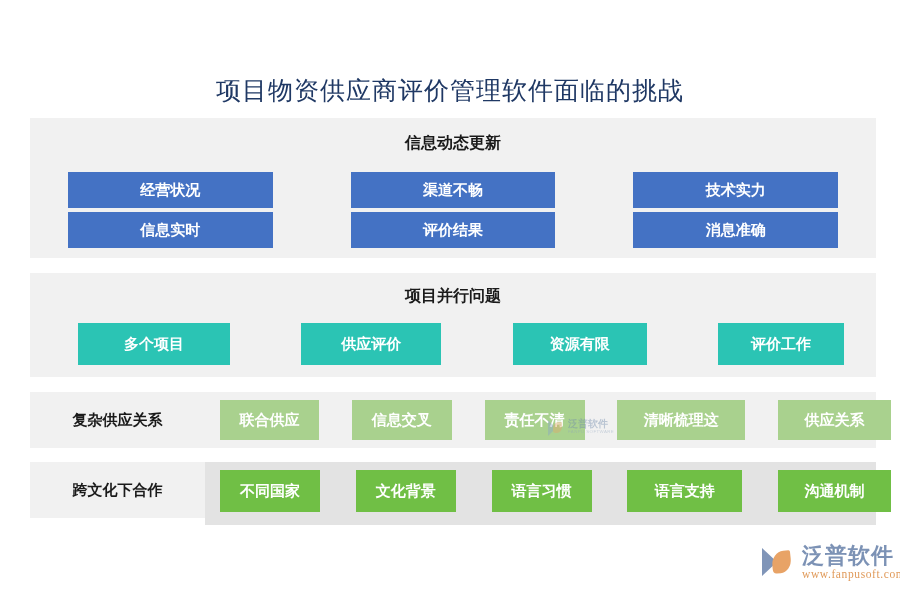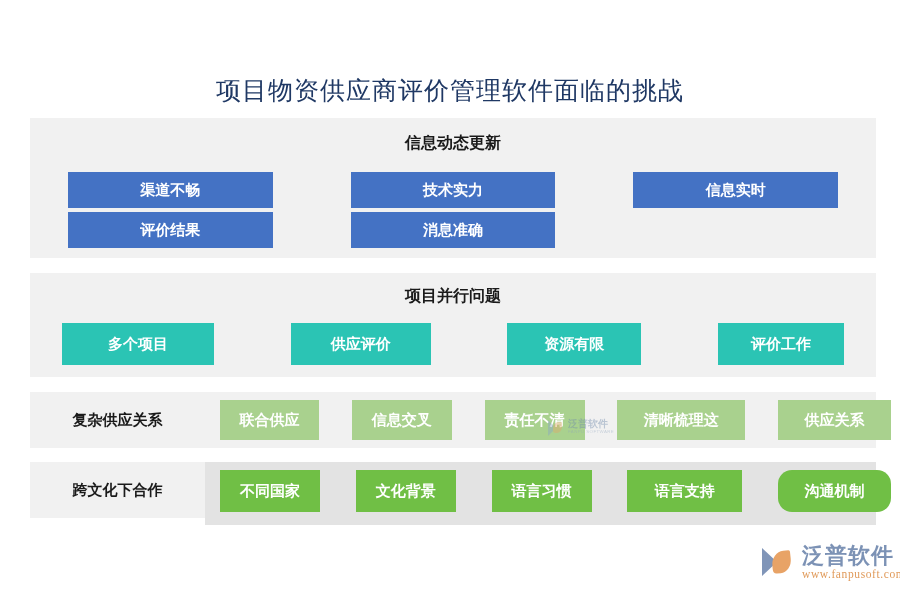--- a/index.html
+++ b/index.html
@@ -114,21 +114,21 @@
   .box {
     display: flex;
     align-items: center;
     justify-content: center;
     color: #ffffff;
     font-weight: bold;
     white-space: nowrap;
     box-sizing: border-box;
   }
   .box-blue  { background: #4472C4; font-size: 15px; height: 36px; }
-  .box-teal  { background: #2BC4B4; font-size: 15px; height: 42px; }
+  .box-teal  { background: #2BC4B4; font-size: 15px; height: 42px; margin-left: 16px; }
   .box-lgreen{ background: #A9D18E; font-size: 15px; height: 40px; }
   .box-green { background: #70BF45; font-size: 15px; height: 42px; }
 
   
   .w-r2-0 { width: 152px; }
   .w-r2-1 { width: 140px; }
   .w-r2-2 { width: 134px; }
   .w-r2-3 { width: 126px; }
 
   
@@ -136,21 +136,21 @@
   .w-r3-1 { width: 100px; }
   .w-r3-2 { width: 100px; }
   .w-r3-3 { width: 128px; }
   .w-r3-4 { width: 113px; }
 
   
   .w-r4-0 { width: 100px; }
   .w-r4-1 { width: 100px; }
   .w-r4-2 { width: 100px; }
   .w-r4-3 { width: 115px; }
-  .w-r4-4 { width: 113px; border-radius: 14px; }
+  .w-r4-4 { width: 113px; }
 
   
   .watermark {
     position: absolute;
     left: 548px; top: 412px;
     width: 76px; height: 30px;
     opacity: 0.42;
     z-index: 5;
     pointer-events: none;
     display: flex;
@@ -240,20 +240,21 @@
   }
 </style>
 </head>
 <body>
 
 <div class="page-title">项目物资供应商评价管理软件面临的挑战</div>
 
 <div class="panel" id="sec1">
   <div class="sec-heading">信息动态更新</div>
   <div class="grid">
+    <div class="box box-blue">经营状况</div>
     <div class="box box-blue">渠道不畅</div>
     <div class="box box-blue">技术实力</div>
     <div class="box box-blue">信息实时</div>
     <div class="box box-blue">评价结果</div>
     <div class="box box-blue">消息准确</div>
   </div>
 </div>
 
 <div class="panel" id="sec2">
   <div class="sec-heading">项目并行问题</div>

